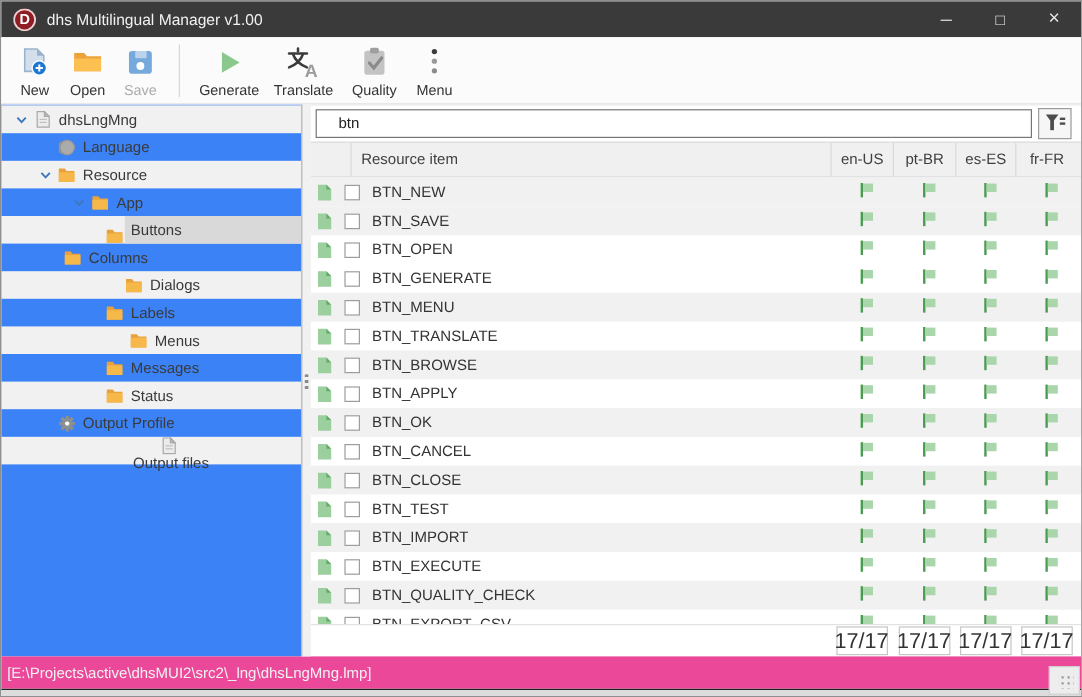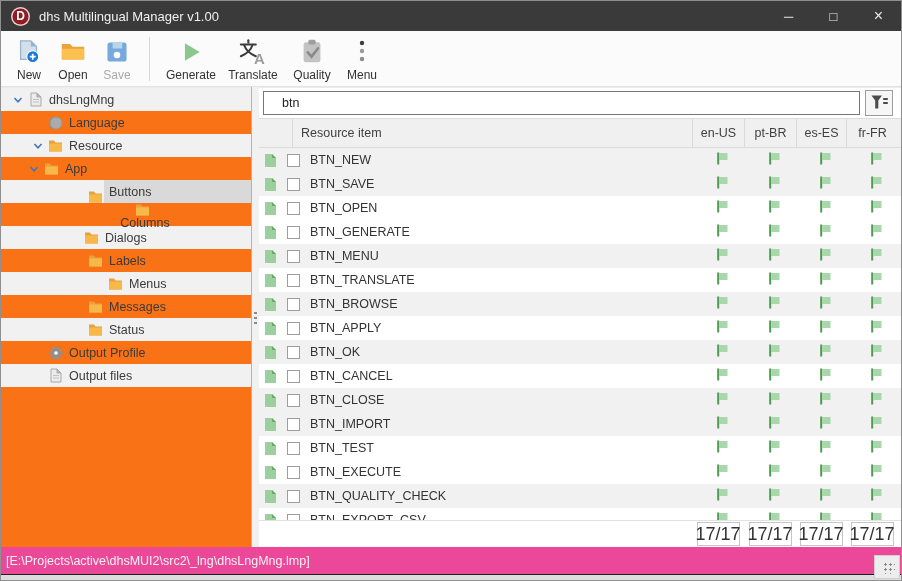--- a/index.html
+++ b/index.html
@@ -27,21 +27,21 @@
   .tool { width:44px; display:flex; flex-direction:column; align-items:center; gap:1px; padding-top:2px; }
   .tool .ticon-box { height:30px; display:flex; align-items:center; justify-content:center; }
   .tool .tlabel { font-size:12px; color:#333; }
   .tool.disabled .tlabel { color:#ababab; }
   .tool.wide { width:62px; }
   .tool.mid { width:56px; }
   .tbar-sep { width:1px; height:44px; background:#d7d7d7; margin:2px 10px 0 10px; }
   
   .main { flex:1 1 auto; display:flex; min-height:0; }
   
-  .tree { width:250px; flex:0 0 auto; background:#f97316; border-top:1px solid #ececec; overflow:hidden; }
+  .tree { width:250px; flex:0 0 auto; background:#3b82f6; border-top:1px solid #ececec; overflow:hidden; }
   .trow { height:23px; display:flex; align-items:center; }
   .trow.alt { background:#f1f1f1; }
   .chev { width:18px; display:flex; align-items:center; justify-content:center; flex:0 0 auto; }
   .ticon { width:17px; display:flex; align-items:center; justify-content:center; flex:0 0 auto; }
   .tlabel2 { padding-left:5px; flex:1 1 auto; height:100%; display:flex; align-items:center; color:#3a3a3a; }
   .trow.selected .tlabel2 { background:#d9d9d9; }
   
   .splitter { width:8px; flex:0 0 auto; background:#f1f1f1; border-left:1px solid #b3b3b3; position:relative; }
   .splitter .grip-dots { position:absolute; left:2px; top:225px; width:3px; height:14px;
     background-image:repeating-linear-gradient(#8a8a8a 0 2px, transparent 2px 5px); }
@@ -208,21 +208,21 @@
             </svg>
           </span>
           <span class="ticon">
             <svg width="15" height="13" viewBox="0 0 15 13">
               <path d="M1,1.5 h5 l1.5,2 H14 v9 H1 z" fill="#e9a23b"></path>
               <rect x="1" y="4.5" width="13" height="8" rx="0.5" fill="#f7b84a"></rect>
             </svg>
           </span>
           <span class="tlabel2">Resource</span>
         </div>
-        <div class="trow" style="padding-left: 24px; justify-content: center;">
+        <div class="trow" style="padding-left: 56px; justify-content: center;">
           <span class="chev">
             <svg width="10" height="10" viewBox="0 0 10 10">
               <polyline points="1.5,3 5,6.8 8.5,3" fill="none" stroke="#3e77bb" stroke-width="1.6"></polyline>
             </svg>
           </span>
           <span class="ticon">
             <svg width="15" height="13" viewBox="0 0 15 13">
               <path d="M1,1.5 h5 l1.5,2 H14 v9 H1 z" fill="#e9a23b"></path>
               <rect x="1" y="4.5" width="13" height="8" rx="0.5" fill="#f7b84a"></rect>
             </svg>
@@ -232,31 +232,31 @@
         <div class="trow alt selected" style="padding-left: 68px; align-items: flex-end;">
           <span class="chev"></span>
           <span class="ticon">
             <svg width="15" height="13" viewBox="0 0 15 13">
               <path d="M1,1.5 h5 l1.5,2 H14 v9 H1 z" fill="#e9a23b"></path>
               <rect x="1" y="4.5" width="13" height="8" rx="0.5" fill="#f7b84a"></rect>
             </svg>
           </span>
           <span class="tlabel2">Buttons</span>
         </div>
-        <div class="trow" style="padding-left: 33px; flex-direction: column;">
+        <div class="trow" style="padding-left: 33px;">
           <span class="chev"></span>
           <span class="ticon">
             <svg width="15" height="13" viewBox="0 0 15 13">
               <path d="M1,1.5 h5 l1.5,2 H14 v9 H1 z" fill="#e9a23b"></path>
               <rect x="1" y="4.5" width="13" height="8" rx="0.5" fill="#f7b84a"></rect>
             </svg>
           </span>
           <span class="tlabel2">Columns</span>
         </div>
-        <div class="trow alt" style="padding-left: 64px;">
+        <div class="trow alt" style="padding-left: 84px;">
           <span class="chev"></span>
           <span class="ticon">
             <svg width="15" height="13" viewBox="0 0 15 13">
               <path d="M1,1.5 h5 l1.5,2 H14 v9 H1 z" fill="#e9a23b"></path>
               <rect x="1" y="4.5" width="13" height="8" rx="0.5" fill="#f7b84a"></rect>
             </svg>
           </span>
           <span class="tlabel2">Dialogs</span>
         </div>
         <div class="trow" style="padding-left: 68px;">
@@ -308,21 +308,21 @@
                 <rect x="-6.6" y="-1.4" width="13.2" height="2.8"></rect>
                 <rect x="-1.4" y="-6.6" width="2.8" height="13.2" transform="rotate(45)"></rect>
                 <rect x="-1.4" y="-6.6" width="2.8" height="13.2" transform="rotate(-45)"></rect>
                 <circle r="4.1"></circle>
               </g>
               <circle r="1.8" fill="#fff"></circle>
             </svg>
           </span>
           <span class="tlabel2">Output Profile</span>
         </div>
-        <div class="trow alt" style="padding-left: 28px;">
+        <div class="trow alt" style="padding-left: 28px; flex-direction: column;">
           <span class="chev"></span>
           <span class="ticon">
             <svg width="13" height="15" viewBox="0 0 13 15">
               <path d="M2,1 h6 l4,4 v9 h-10 z" fill="#ececec" stroke="#a9a9a9"></path>
               <path d="M8,1 l4,4 h-4 z" fill="#b8b8b8" stroke="#a9a9a9"></path>
               <rect x="4" y="7" width="6" height="1" fill="#c0c0c0"></rect>
               <rect x="4" y="9.5" width="6" height="1" fill="#c0c0c0"></rect>
             </svg>
           </span>
           <span class="tlabel2">Output files</span>
@@ -725,63 +725,63 @@
                   <rect x="4.2" y="1" width="8.3" height="7" fill="#a9d6ab"></rect>
                 </svg></span>
             </span>
             <span class="lang-cell w3">
               <span><svg width="13" height="13" viewBox="0 0 13 13">
                   <rect x="2.2" y="0.5" width="2" height="12" fill="#4c9b52"></rect>
                   <rect x="4.2" y="1" width="8.3" height="7" fill="#a9d6ab"></rect>
                 </svg></span>
             </span>
           </div>
+          <div class="grow">
+            <span class="doc">
+              <svg width="13" height="15" viewBox="0 0 13 15">
+                <path d="M1,1 h7 l4,4 v9 h-11 z" fill="#9bcf9d"></path>
+                <path d="M8,1 l4,4 h-4 z" fill="#66aa6a"></path>
+              </svg>
+            </span>
+            <span class="cb"></span>
+            <span class="rlabel">BTN_TEST</span>
+            <span class="lang-cell w0">
+              <span><svg width="13" height="13" viewBox="0 0 13 13">
+                  <rect x="2.2" y="0.5" width="2" height="12" fill="#4c9b52"></rect>
+                  <rect x="4.2" y="1" width="8.3" height="7" fill="#a9d6ab"></rect>
+                </svg></span>
+            </span>
+            <span class="lang-cell w1">
+              <span><svg width="13" height="13" viewBox="0 0 13 13">
+                  <rect x="2.2" y="0.5" width="2" height="12" fill="#4c9b52"></rect>
+                  <rect x="4.2" y="1" width="8.3" height="7" fill="#a9d6ab"></rect>
+                </svg></span>
+            </span>
+            <span class="lang-cell w2">
+              <span><svg width="13" height="13" viewBox="0 0 13 13">
+                  <rect x="2.2" y="0.5" width="2" height="12" fill="#4c9b52"></rect>
+                  <rect x="4.2" y="1" width="8.3" height="7" fill="#a9d6ab"></rect>
+                </svg></span>
+            </span>
+            <span class="lang-cell w3">
+              <span><svg width="13" height="13" viewBox="0 0 13 13">
+                  <rect x="2.2" y="0.5" width="2" height="12" fill="#4c9b52"></rect>
+                  <rect x="4.2" y="1" width="8.3" height="7" fill="#a9d6ab"></rect>
+                </svg></span>
+            </span>
+          </div>
           <div class="grow alt">
             <span class="doc">
               <svg width="13" height="15" viewBox="0 0 13 15">
                 <path d="M1,1 h7 l4,4 v9 h-11 z" fill="#9bcf9d"></path>
                 <path d="M8,1 l4,4 h-4 z" fill="#66aa6a"></path>
               </svg>
             </span>
             <span class="cb"></span>
             <span class="rlabel">BTN_IMPORT</span>
-            <span class="lang-cell w0">
-              <span><svg width="13" height="13" viewBox="0 0 13 13">
-                  <rect x="2.2" y="0.5" width="2" height="12" fill="#4c9b52"></rect>
-                  <rect x="4.2" y="1" width="8.3" height="7" fill="#a9d6ab"></rect>
-                </svg></span>
-            </span>
-            <span class="lang-cell w1">
-              <span><svg width="13" height="13" viewBox="0 0 13 13">
-                  <rect x="2.2" y="0.5" width="2" height="12" fill="#4c9b52"></rect>
-                  <rect x="4.2" y="1" width="8.3" height="7" fill="#a9d6ab"></rect>
-                </svg></span>
-            </span>
-            <span class="lang-cell w2">
-              <span><svg width="13" height="13" viewBox="0 0 13 13">
-                  <rect x="2.2" y="0.5" width="2" height="12" fill="#4c9b52"></rect>
-                  <rect x="4.2" y="1" width="8.3" height="7" fill="#a9d6ab"></rect>
-                </svg></span>
-            </span>
-            <span class="lang-cell w3">
-              <span><svg width="13" height="13" viewBox="0 0 13 13">
-                  <rect x="2.2" y="0.5" width="2" height="12" fill="#4c9b52"></rect>
-                  <rect x="4.2" y="1" width="8.3" height="7" fill="#a9d6ab"></rect>
-                </svg></span>
-            </span>
-          </div>
-          <div class="grow">
-            <span class="doc">
-              <svg width="13" height="15" viewBox="0 0 13 15">
-                <path d="M1,1 h7 l4,4 v9 h-11 z" fill="#9bcf9d"></path>
-                <path d="M8,1 l4,4 h-4 z" fill="#66aa6a"></path>
-              </svg>
-            </span>
-            <span class="cb"></span>
-            <span class="rlabel">BTN_TEST</span>
             <span class="lang-cell w0">
               <span><svg width="13" height="13" viewBox="0 0 13 13">
                   <rect x="2.2" y="0.5" width="2" height="12" fill="#4c9b52"></rect>
                   <rect x="4.2" y="1" width="8.3" height="7" fill="#a9d6ab"></rect>
                 </svg></span>
             </span>
             <span class="lang-cell w1">
               <span><svg width="13" height="13" viewBox="0 0 13 13">
                   <rect x="2.2" y="0.5" width="2" height="12" fill="#4c9b52"></rect>
                   <rect x="4.2" y="1" width="8.3" height="7" fill="#a9d6ab"></rect>

